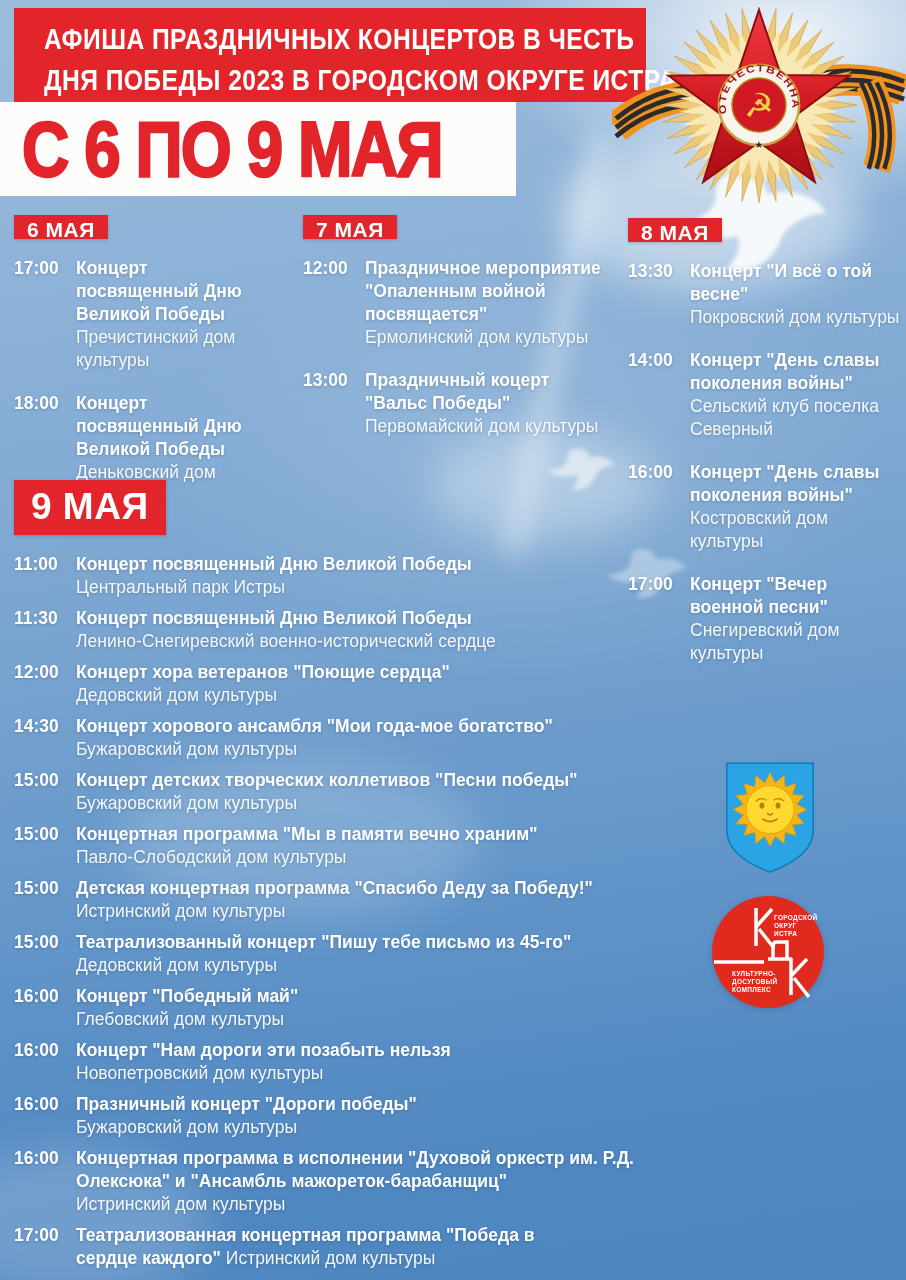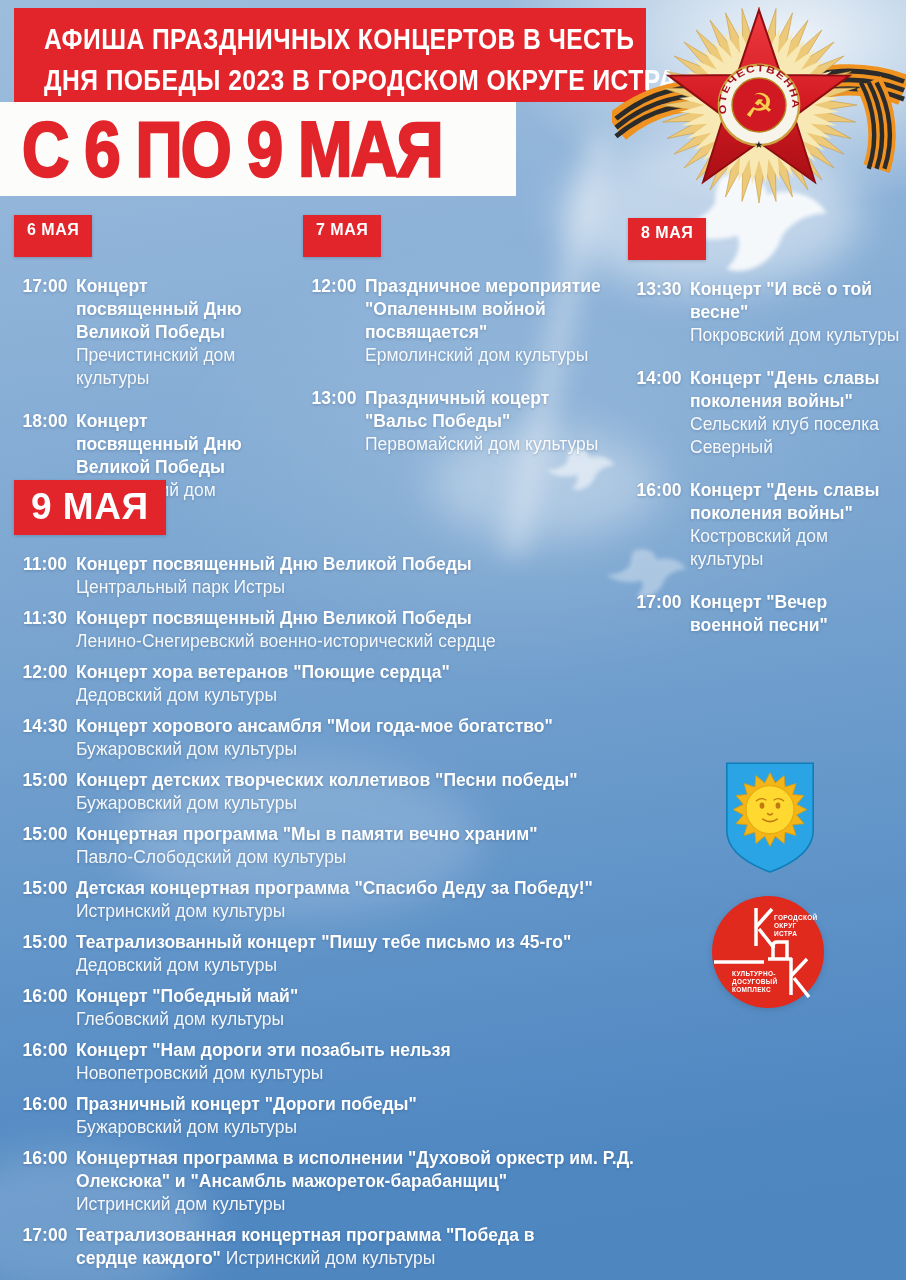--- a/index.html
+++ b/index.html
@@ -21,28 +21,28 @@
 
   .daterange{position:absolute;left:0;top:102px;width:516px;height:94px;background:#fcfcfb;
     display:flex;align-items:center;padding-left:22px;box-sizing:border-box;overflow:visible;}
   .big-red{font-size:78px;font-weight:800;color:#e2242b;white-space:nowrap;
     transform:scaleX(.84);transform-origin:left center;letter-spacing:-2px;
     -webkit-text-stroke:2.5px #e2242b;}
 
   .medal{position:absolute;left:612px;top:2px;width:294px;height:206px;}
 
   .badge{display:inline-block;background:#e2242b;color:#fff;font-weight:bold;
-    font-size:16px;line-height:19px;padding:5px 13px 18px;letter-spacing:.5px;
+    font-size:21px;line-height:19px;padding:5px 13px 0;letter-spacing:.5px;
     box-shadow:0 1px 3px rgba(30,50,80,.25);}
   .col{position:absolute;color:#fff;}
   .col .badge{margin-bottom:18px;}
   .evt{display:flex;margin-bottom:20px;font-size:17.5px;line-height:23px;
     text-shadow:0 1px 3px rgba(25,55,95,.28);}
   .may9 .evt{margin-bottom:8px;}
-  .time{flex:0 0 62px;font-weight:bold;text-align:center;}
+  .time{flex:0 0 62px;font-weight:bold;}
   .txt{flex:1;}
   .title{display:block;font-weight:bold;}
   .loc{display:block;font-weight:normal;color:rgba(255,255,255,.93);}
   .evt.inline .title,.evt.inline .loc{display:inline;}
   .evt.inline .txt{max-width:520px;}
   .may9 .badge{font-size:37px;line-height:37px;padding:8px 17px 10px;}
 
   .arms{position:absolute;left:722px;top:760px;width:96px;height:116px;}
   .kdk{position:absolute;left:712px;top:896px;width:112px;height:112px;border-radius:50%;
     background:#e02a1e;box-shadow:0 2px 6px rgba(30,50,80,.2);}
@@ -190,20 +190,21 @@
           <div class="txt">
             <span class="title">Концерт "День славы поколения войны"</span>
             <span class="loc">Костровский дом культуры</span>
           </div>
         </div>
 
         <div class="evt">
           <div class="time">17:00</div>
           <div class="txt">
             <span class="title">Концерт "Вечер военной песни"</span>
+            <span class="loc">Снегиревский дом культуры</span>
           </div>
         </div>
       </div>
   </div>
 
   <div class="col may9" style="left:14px;top:480px;width:662px;">
     <div class="badge">9 МАЯ</div>
     <div class="events">
 
         <div class="evt">

